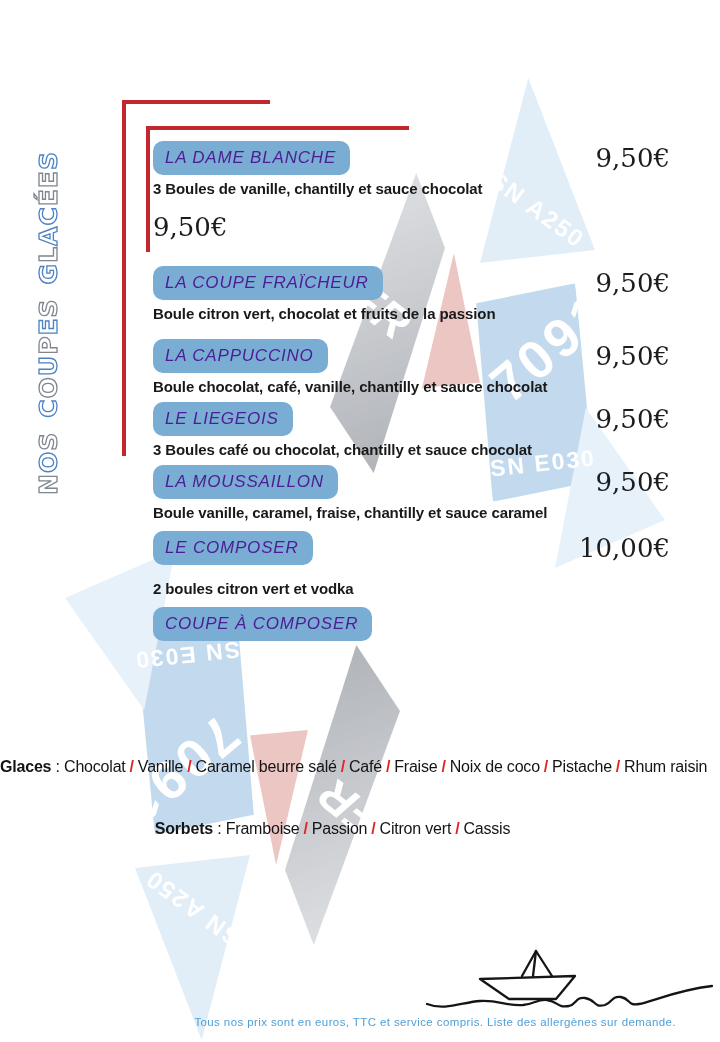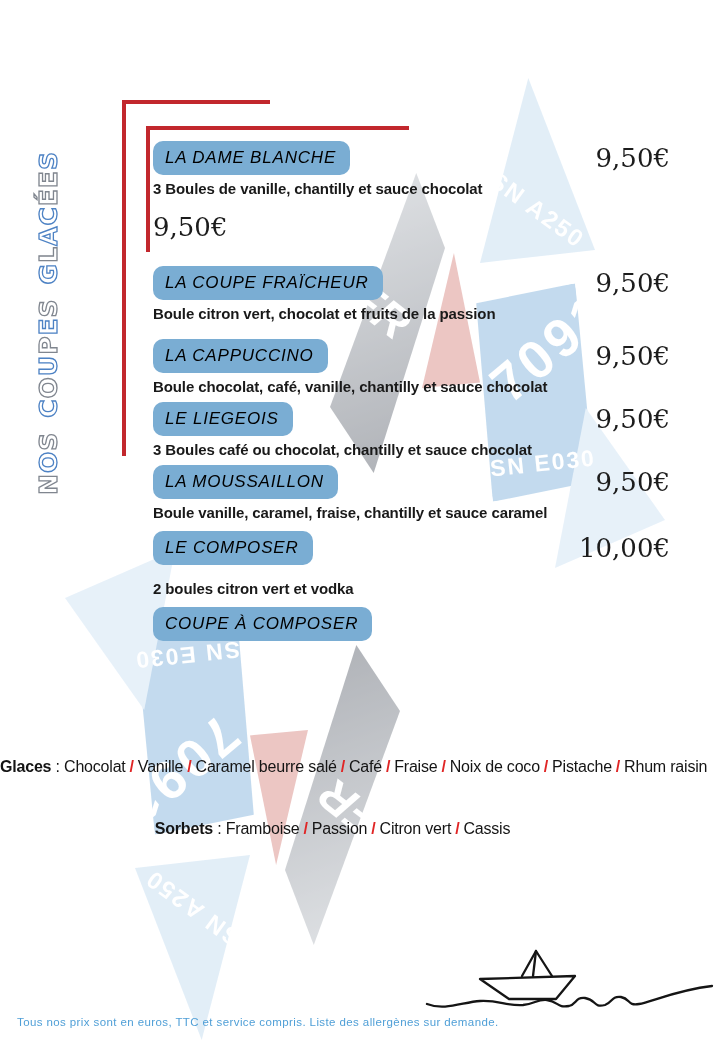--- a/index.html
+++ b/index.html
@@ -46,21 +46,21 @@
     letter-spacing:1px; text-align:center;
   }
   .vt-letter{color:transparent; -webkit-text-stroke:1.3px #80868f;}
   .vt-letter.blue{-webkit-text-stroke-color:#4d82c4;}
   .vt-space{display:inline-block; height:14px;}
   
   .menu{position:absolute; left:153px; top:134px; width:517px; z-index:3;}
   .menu-item{position:absolute; left:0; width:100%;}
   .item-head{display:flex; justify-content:space-between; align-items:flex-start;}
   .item-badge{
-    display:inline-block; background:var(--accent-blue); color:#000000;
+    display:inline-block; background:var(--accent-blue); color:#4c1d95;
     font-style:italic; font-size:17px; letter-spacing:.8px;
     padding:7px 14px 7px 12px; border-radius:10px; white-space:nowrap;
   }
   .item-price{
     font-family:"DejaVu Serif", serif; font-size:26px; color:#1c1c1c;
     line-height:34px; white-space:nowrap;
   }
   .item-desc{
     margin-top:5px; font-size:15px; font-weight:600; color:#191919;
     letter-spacing:-.1px; white-space:nowrap;
@@ -72,21 +72,21 @@
     position:absolute; left:0; width:665px; text-align:center; z-index:3;
     font-size:16px; color:#141414; letter-spacing:-.2px; white-space:nowrap;
   }
   .flavor-label{font-weight:bold;}
   .flavor-slash{color:var(--slash-red); font-weight:bold; padding:0 4px;}
   .fl-glaces{top:758px;}
   .fl-sorbets{top:820px;}
   
   .boat-svg{position:absolute; left:425px; top:942px; z-index:3;}
   .footer{
-    position:absolute; left:17px; top:1016px; width:676px; text-align:left; z-index:3;
+    position:absolute; left:0; top:1016px; width:676px; text-align:right; z-index:3;
     color:var(--footer-blue); font-size:11.5px; letter-spacing:.4px;
   }
 </style>
 </head>
 <body>
 
 <div class="page">
 
   <div class="watermark" id="watermark">
       <div class="wm-group wm-g1">

